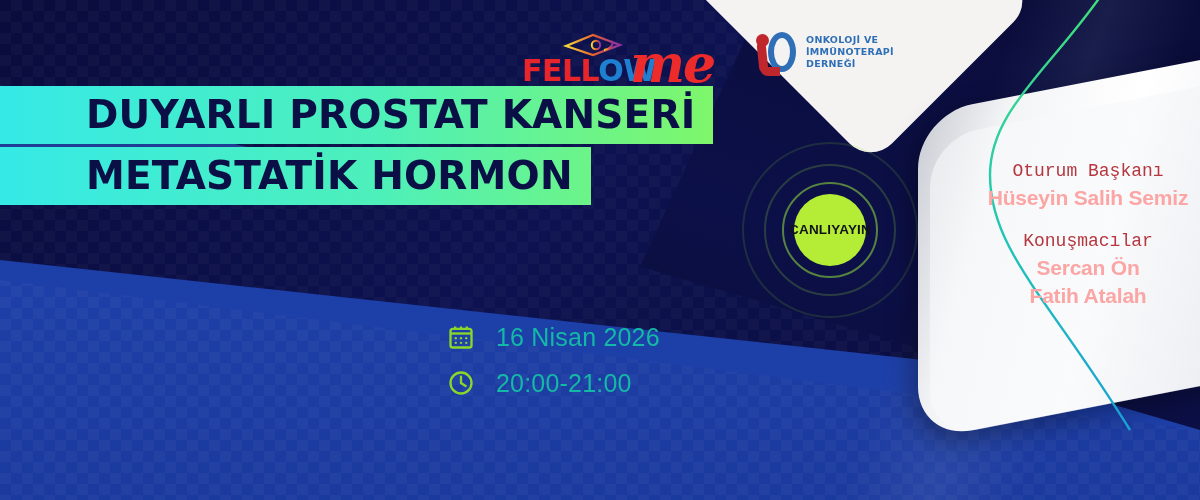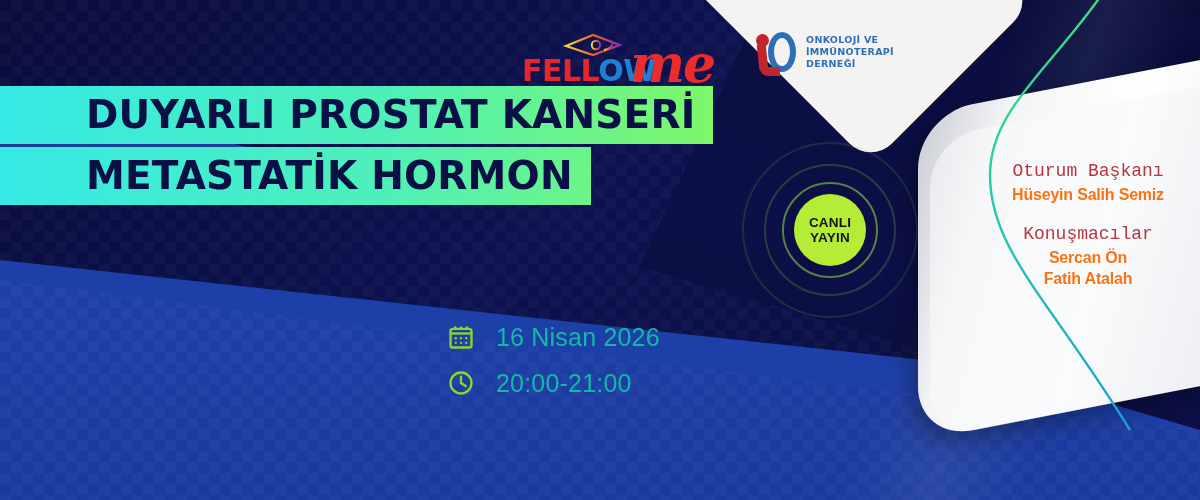--- a/index.html
+++ b/index.html
@@ -210,21 +210,21 @@
   }
   .ring-1 { inset: 0;       border-color: rgba(150,225,60,.14); }
   .ring-2 { inset: 22px;    border-color: rgba(150,225,60,.22); }
   .ring-3 { inset: 40px;    border-color: rgba(150,225,60,.55); }
   .live-core {
     position: absolute;
     inset: 52px;
     border-radius: 50%;
     background: #b5ed36;
     display: flex;
-    flex-direction: column;
+    flex-direction: row;
     align-items: center;
     justify-content: center;
     color: #111318;
     font-family: "Liberation Sans", sans-serif;
     font-size: 13.5px;
     font-weight: bold;
     letter-spacing: .2px;
     line-height: 1.12;
   }
 
@@ -259,23 +259,23 @@
     text-align: center;
   }
   .role {
     font-family: Liberation Mono, monospace;
     font-size: 18px;
     color: #b5373f;
     line-height: 1.32;
   }
   .person {
     font-family: "Liberation Sans", sans-serif;
-    font-size: 16px;
-    font-weight: bold;
-    color: #f97316;
+    font-size: 21px;
+    font-weight: bold;
+    color: #fca5a5;
     line-height: 1.34;
     letter-spacing: -.2px;
   }
   .role.second { margin-top: 18px; }
 
   
   .info-list {
     position: absolute;
     left: 446px; top: 314px;
   }

